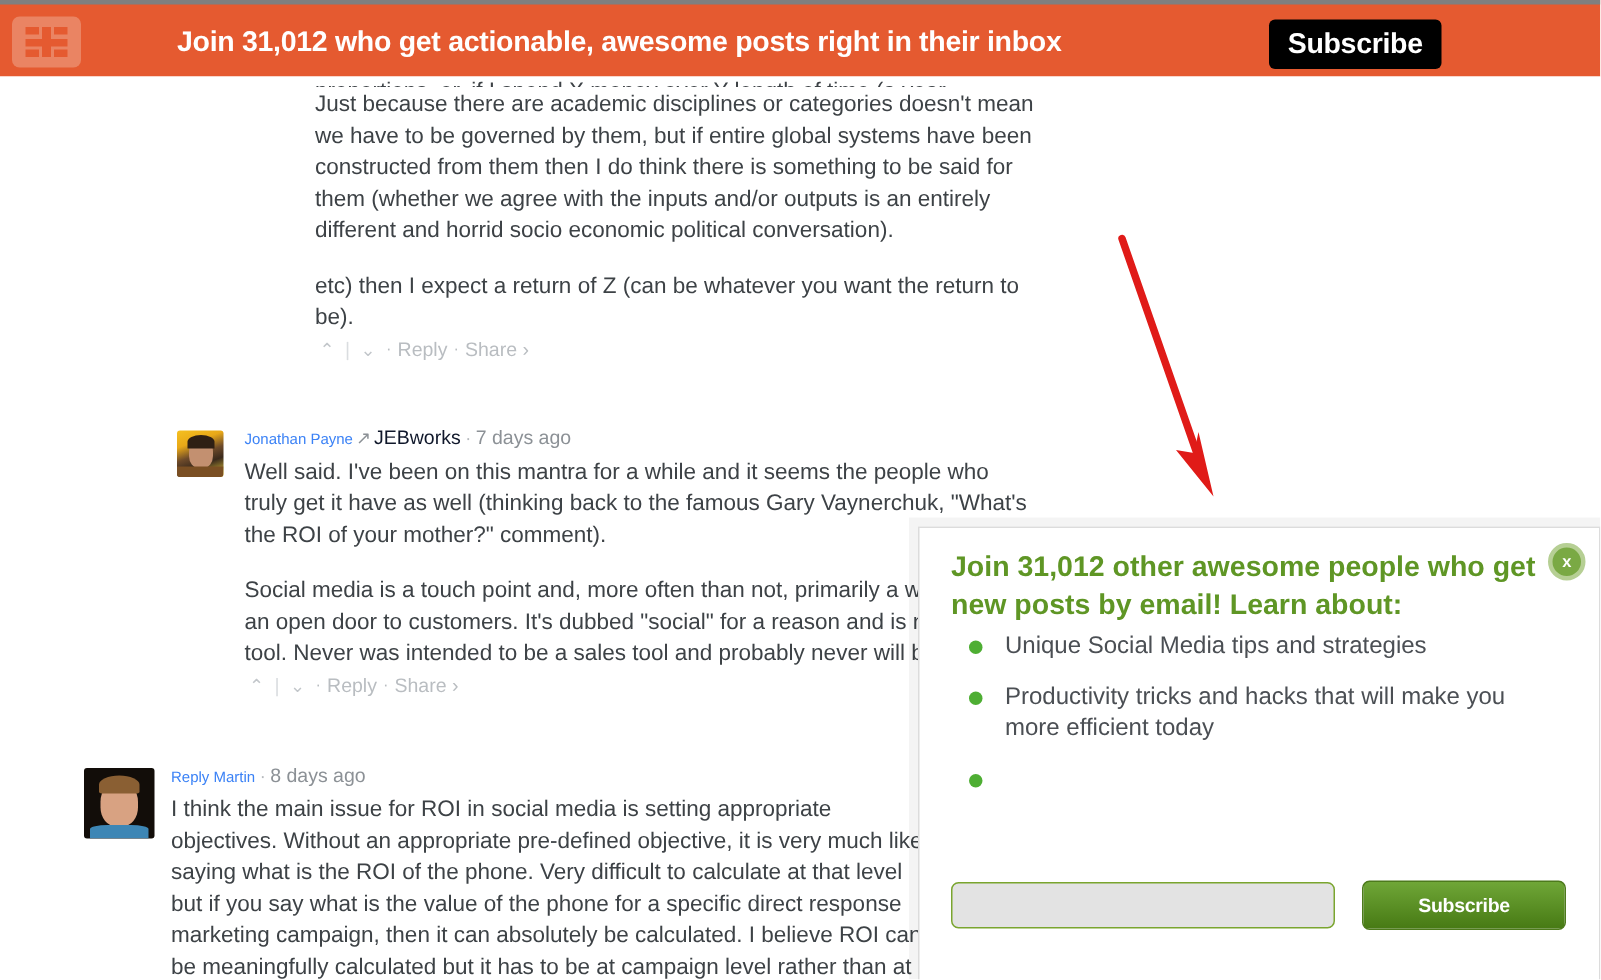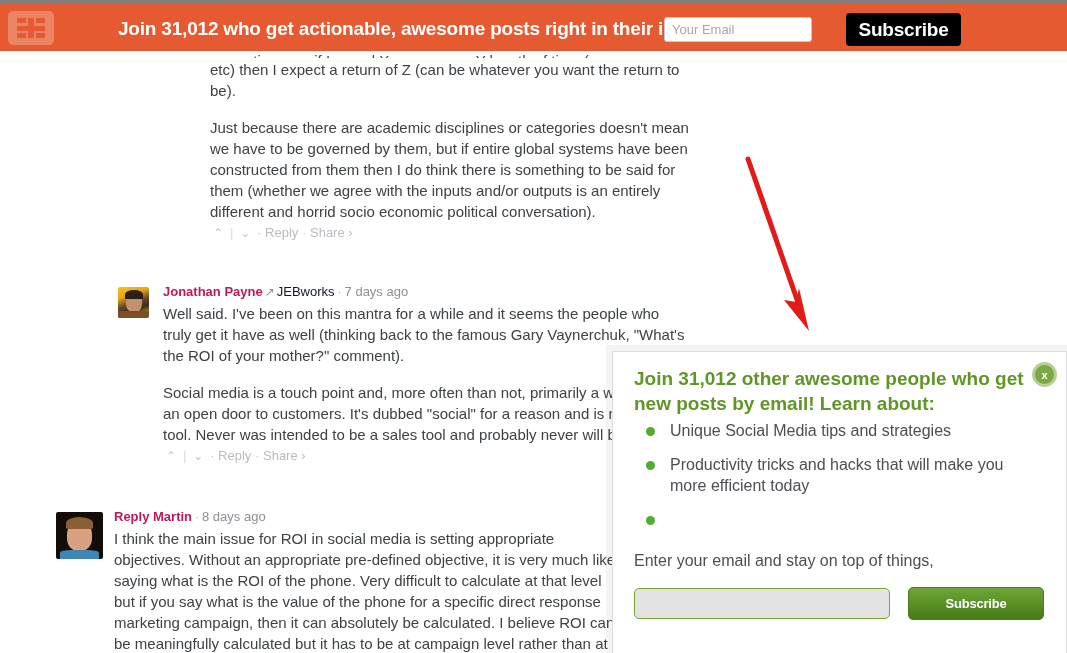--- a/index.html
+++ b/index.html
@@ -83,21 +83,21 @@
     overflow: hidden; color: #3d4246; font-size: 15px; line-height: 20px;
   }
 
   .cmt { position: absolute; }
   .cmt-avatar {
     position: absolute; left: 0; top: 0;
     border-radius: 2px; overflow: hidden;
   }
   .cmt-body { position: absolute; }
   .cmt-head { font-size: 13px; line-height: 17px; white-space: nowrap; margin-bottom: 2px; }
-  .cmt-author { color: #be185d; font-weight: bold; font-size: 13px; }
+  .cmt-author { color: #3b82f6; font-weight: normal; font-size: 10px; }
   .cmt-arrow { color: #8c9196; font-size: 12px; padding: 0 2px; }
   .cmt-target { color: #0f172a; font-size: 13px; }
   .cmt-dot { color: #b5b9bd; font-size: 12px; padding: 0 3px; }
   .cmt-time { color: #8c9196; font-size: 13px; }
   .cmt-p {
     color: #3d4246; font-size: 15px; line-height: 21px;
     margin: 0 0 16px 0;
   }
   .cmt-p:last-of-type { margin-bottom: 2px; }
   .cmt-actions {
@@ -187,34 +187,33 @@
             <i class="lm-rt"></i>
           <i class="lm-ml"></i>
             <i class="lm-vl"></i>
           <i class="lm-lb"></i>
             <i class="lm-rb"></i>
         </div>
       </div>
 
       <div class="topbar-headline">Join 31,012 who get actionable, awesome posts right in their inbox</div>
 
-      <input class="topbar-email" type="text" placeholder="Your Email" style="">
 
       <button class="topbar-subscribe">Subscribe</button>
     </div>
   </div>
 
   <div class="content">
 
     <div class="cut-line">proportions, or, if I spend X money over Y length of time (a year,</div>
 
     <div class="cmt" style="left:210px; top:8px; width:480px;">
       <div class="cmt-body" style="position:relative; width:480px;">
+        <p class="cmt-p">Just because there are academic disciplines or categories doesn't mean we have to be governed by them, but if entire global systems have been constructed from them then I do think there is something to be said for them (whether we agree with the inputs and/or outputs is an entirely different and horrid socio economic political conversation).</p>
         <p class="cmt-p">etc) then I expect a return of Z (can be whatever you want the return to be).</p>
-        <p class="cmt-p">Just because there are academic disciplines or categories doesn't mean we have to be governed by them, but if entire global systems have been constructed from them then I do think there is something to be said for them (whether we agree with the inputs and/or outputs is an entirely different and horrid socio economic political conversation).</p>
         <div class="cmt-actions">
           <span class="act-up">⌃</span>
           <span class="act-sep">|</span>
           <span class="act-down">⌄</span>
           <span class="act-dot">·</span>
           <span class="act-link">Reply</span>
           <span class="act-dot">·</span>
           <span class="act-link">Share ›</span>
         </div>
       </div>
@@ -278,21 +277,20 @@
       </div>
       <div class="popup-li">
         <span class="bullet"></span>
         <span>Productivity tricks and hacks that will make you more efficient today</span>
       </div>
       <div class="popup-li">
         <span class="bullet"></span>
       </div>
     </div>
 
-    <div class="popup-cta">Enter your email and stay on top of things,</div>
 
     <div class="popup-form">
       <input class="popup-input" type="text" placeholder="" style="">
       <button class="popup-subscribe">Subscribe</button>
     </div>
   </div>
 
 </div>
 
 </body></html>

